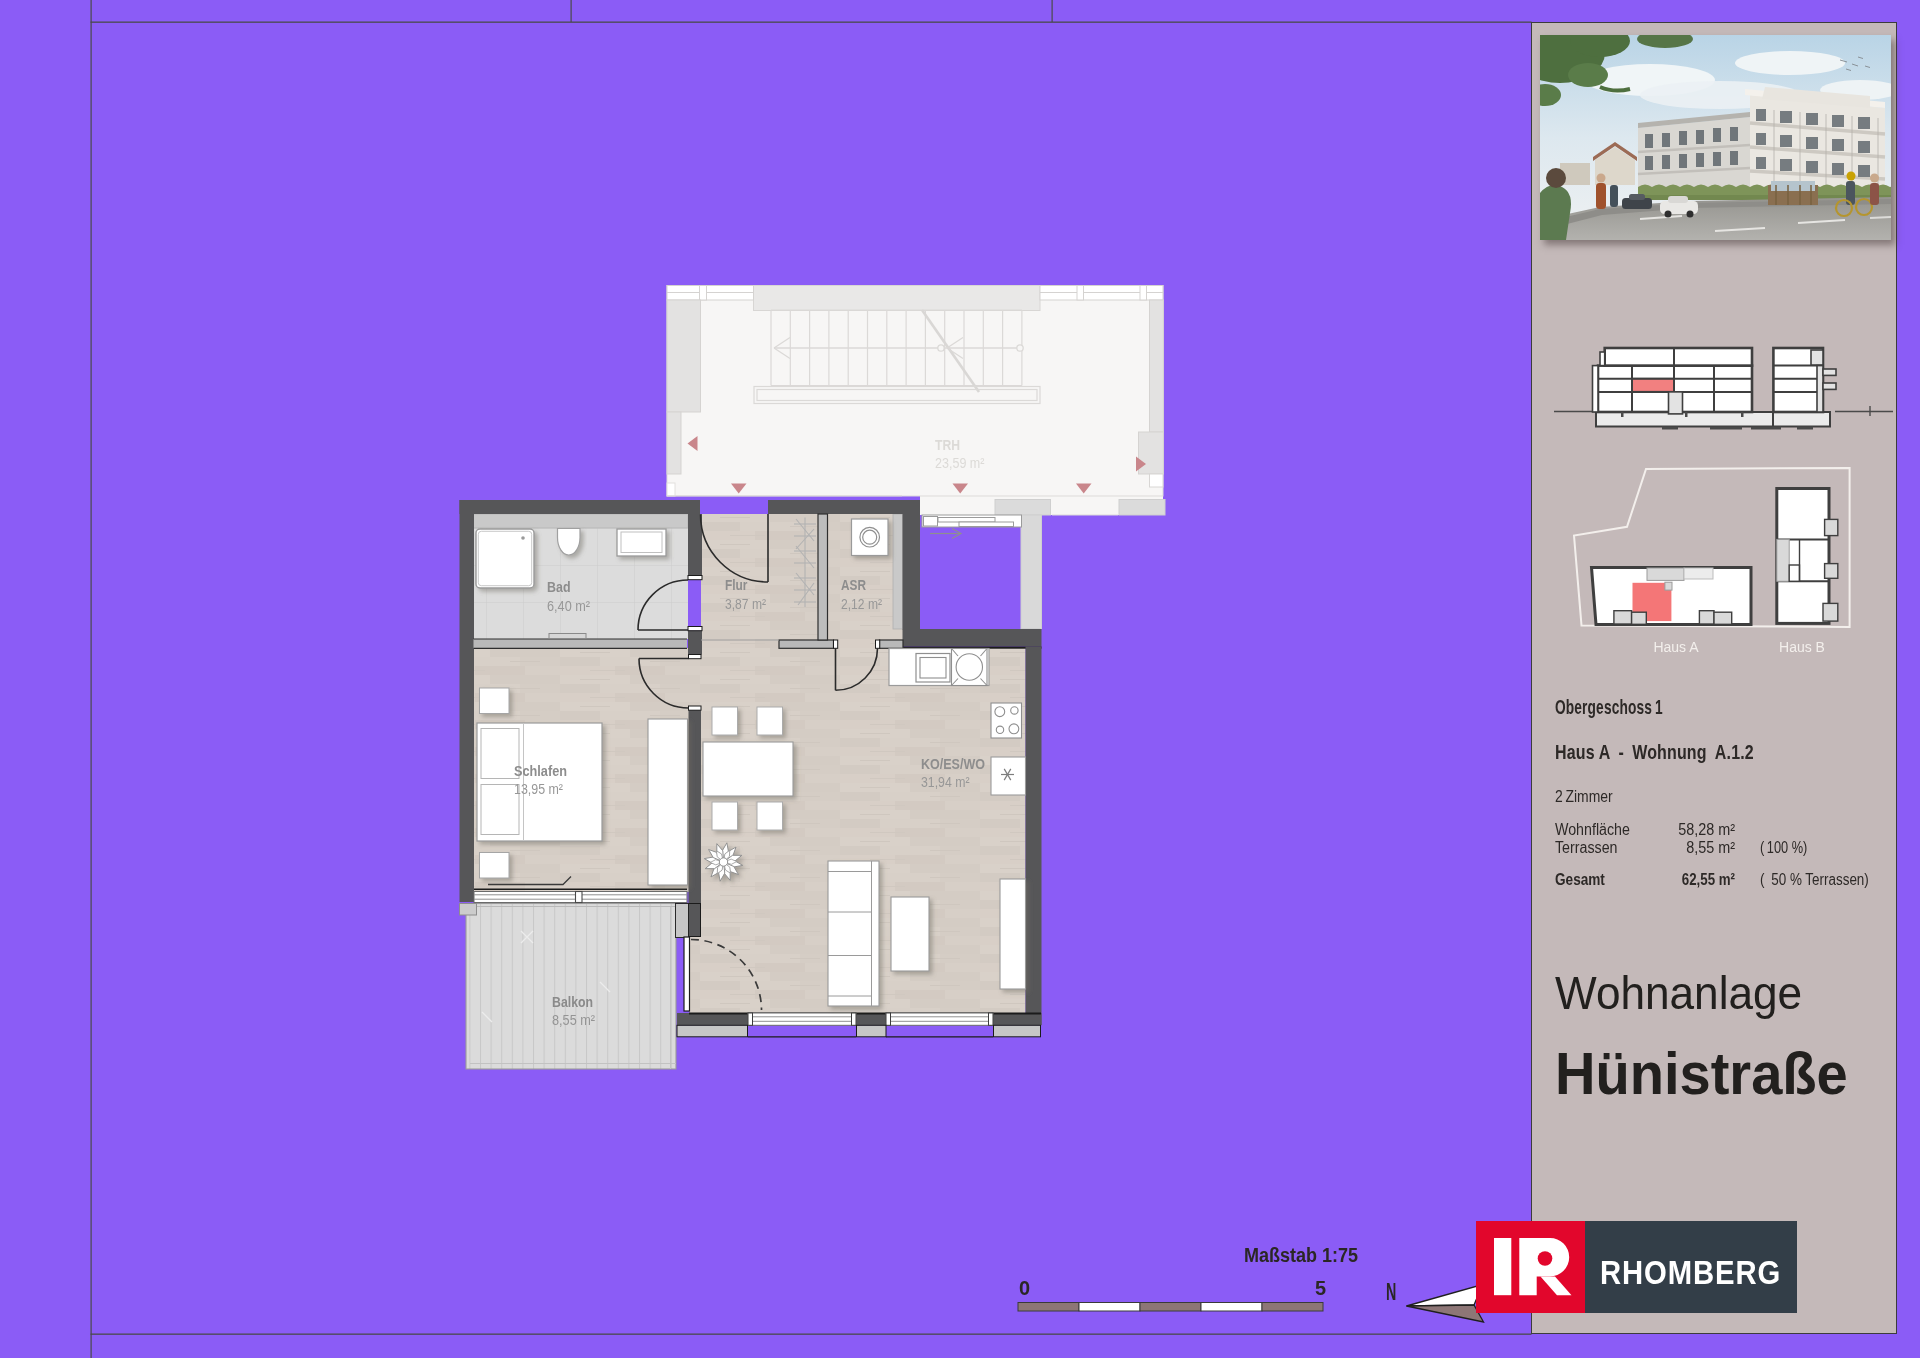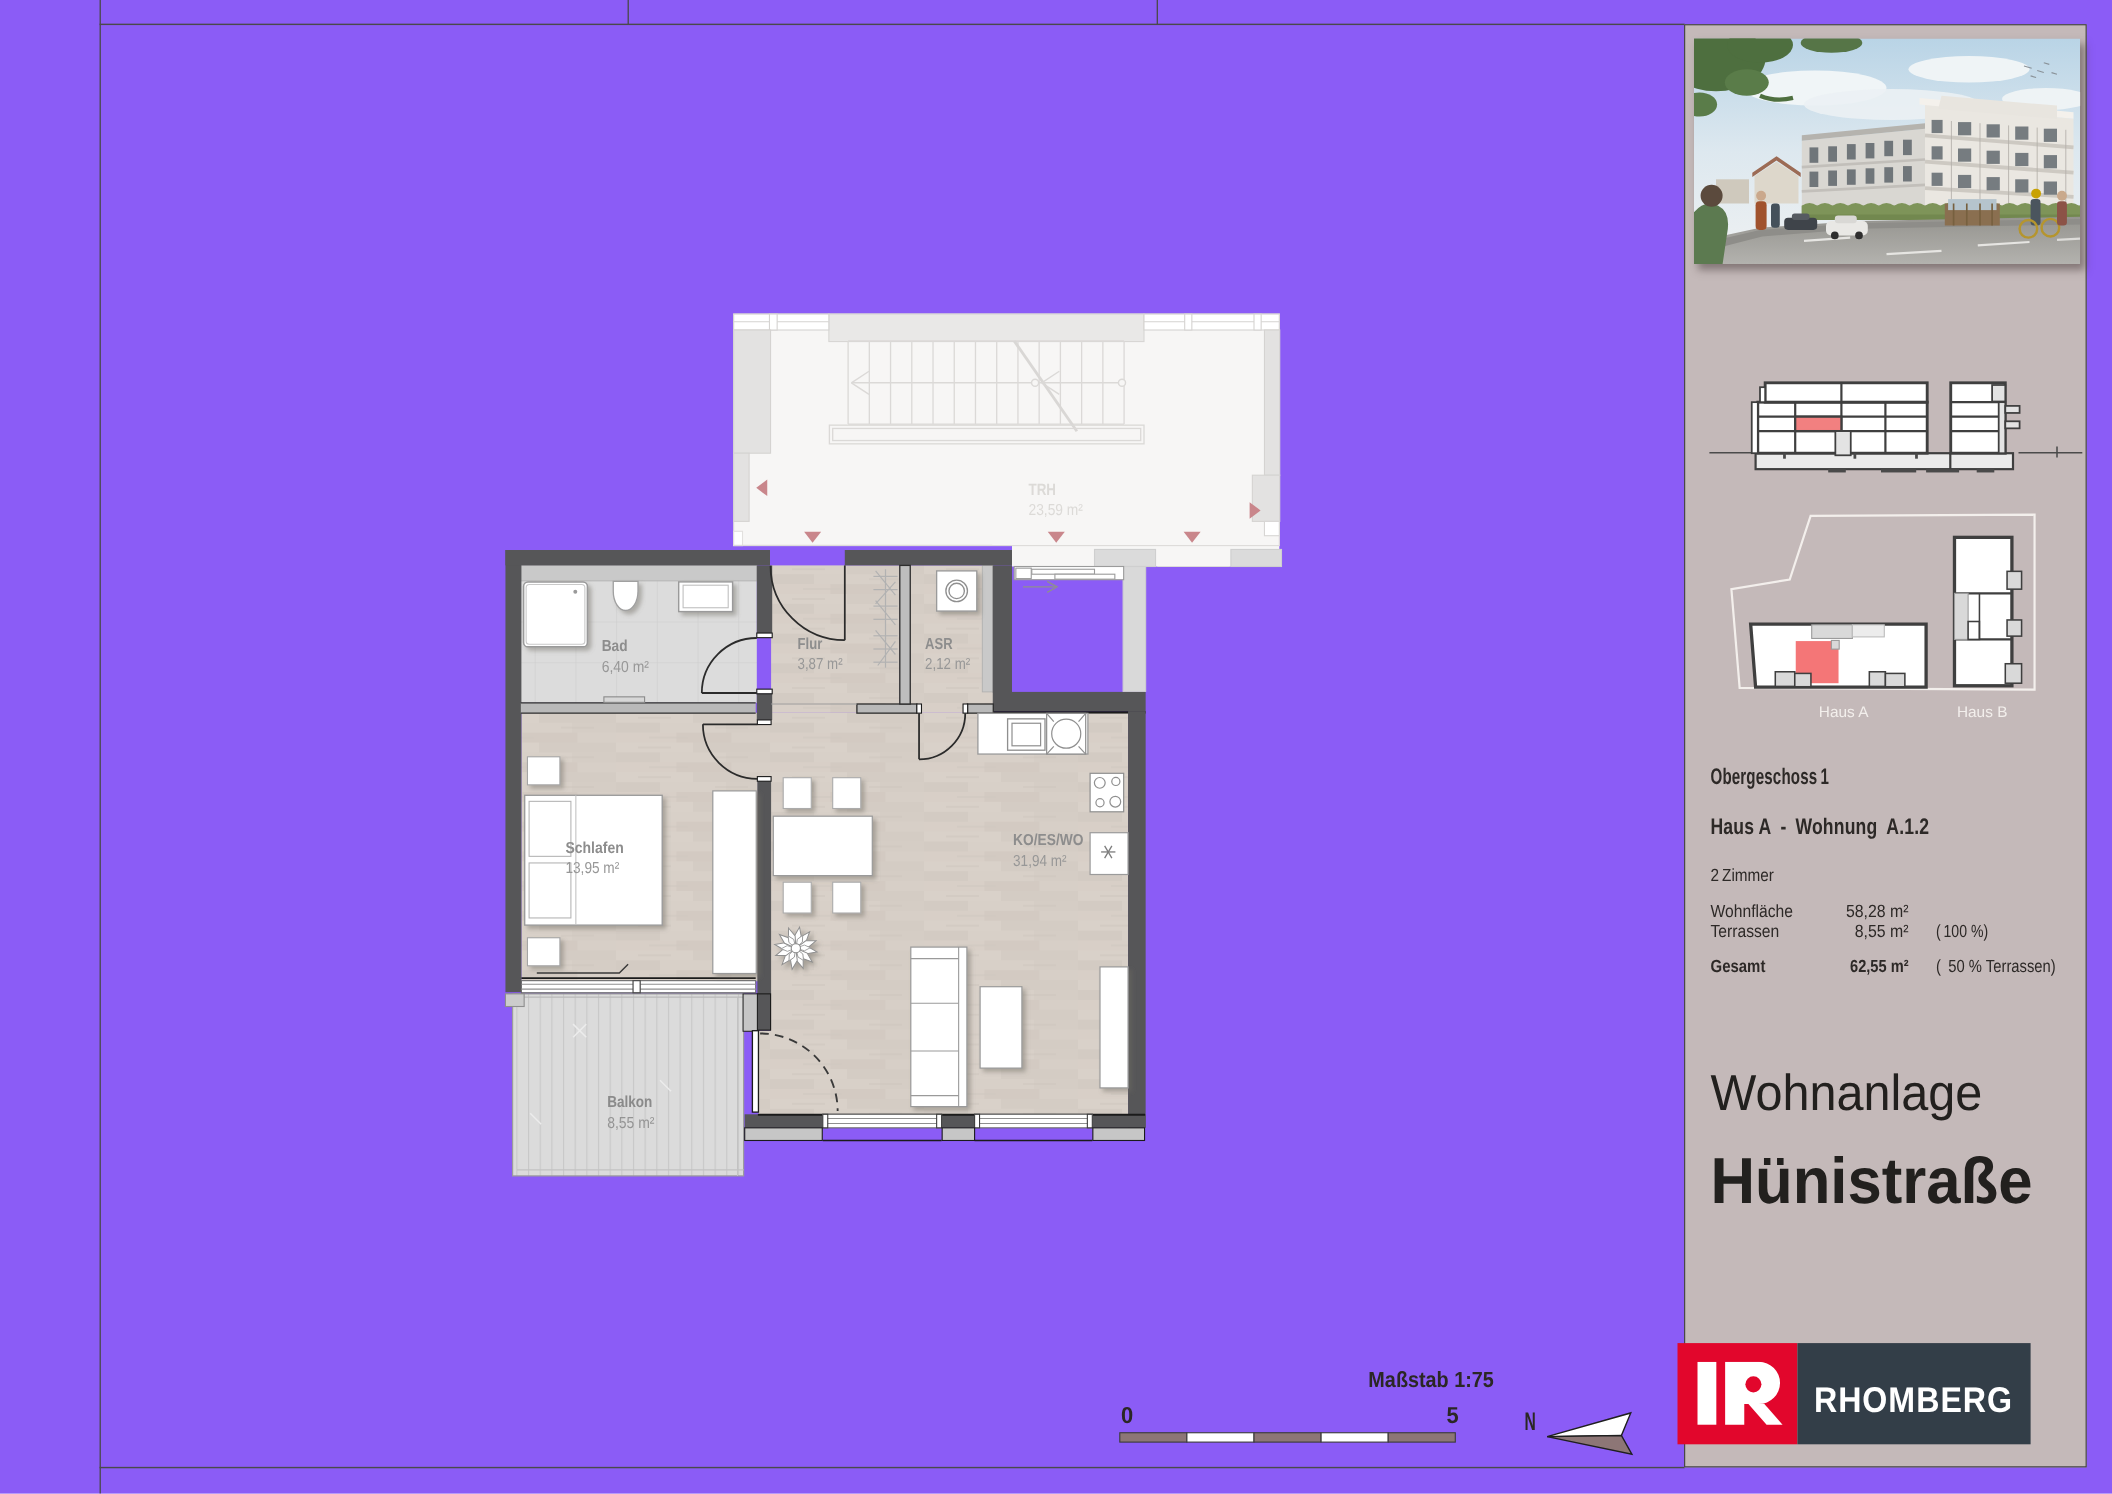--- a/index.html
+++ b/index.html
@@ -772,21 +772,21 @@
   <div class="abs cond" style="left:205px;top:18.2px;transform:scaleX(0.8);">( 100 %)</div>
   <div class="abs cond" style="left:0;top:50.5px;font-weight:bold;transform:scaleX(0.85);">Gesamt</div>
   <div class="abs cond" style="left:90px;top:50.5px;width:90px;text-align:right;font-weight:bold;transform:scaleX(0.83);transform-origin:100% 0;">62,55 m²</div>
   <div class="abs cond" style="left:205px;top:50.5px;transform:scaleX(0.84);">( 50 % Terrassen)</div>
 </div>
 
 <div class="abs cond" style="left:1555px;top:966px;font-size:46px;font-weight:normal;color:#22201e;transform:scaleX(0.96);">Wohnanlage</div>
 
 <div class="abs cond" style="left:1555px;top:1040px;font-size:59px;font-weight:bold;color:#22201e;transform:scaleX(0.95);">Hünistraße</div>
 
-<div class="abs" style="left:1525px;top:1221px;width:321px;height:91.5px;">
+<div class="abs" style="left:1476px;top:1221px;width:321px;height:91.5px;">
   <div class="abs" style="left:0;top:0;width:108.5px;height:91.5px;background:#e2062c;"></div>
   <div class="abs" style="left:108.5px;top:0;width:212.5px;height:91.5px;background:#333e48;"></div>
   <svg class="abs" style="left:17.5px;top:16.5px;" width="79" height="58" viewBox="0 0 79 58">
     <rect x="0" y="0" width="17.3" height="57.2" fill="#ffffff"></rect>
     <path d="M25.3 0 H56 A19.2 19.2 0 0 1 56 38.4 H42.7 V57.2 H25.3 Z" fill="#ffffff"></path>
     <path d="M46.5 38.4 L61 38.4 L77.5 57.2 L63 57.2 Z" fill="#ffffff"></path>
     <circle cx="51" cy="20.5" r="7.3" fill="#e2062c"></circle>
   </svg>
   <div class="abs cond" style="left:124px;top:34px;font-size:32.5px;font-weight:bold;color:#ffffff;letter-spacing:1px;transform:scaleX(0.9);">RHOMBERG</div>
 </div>

